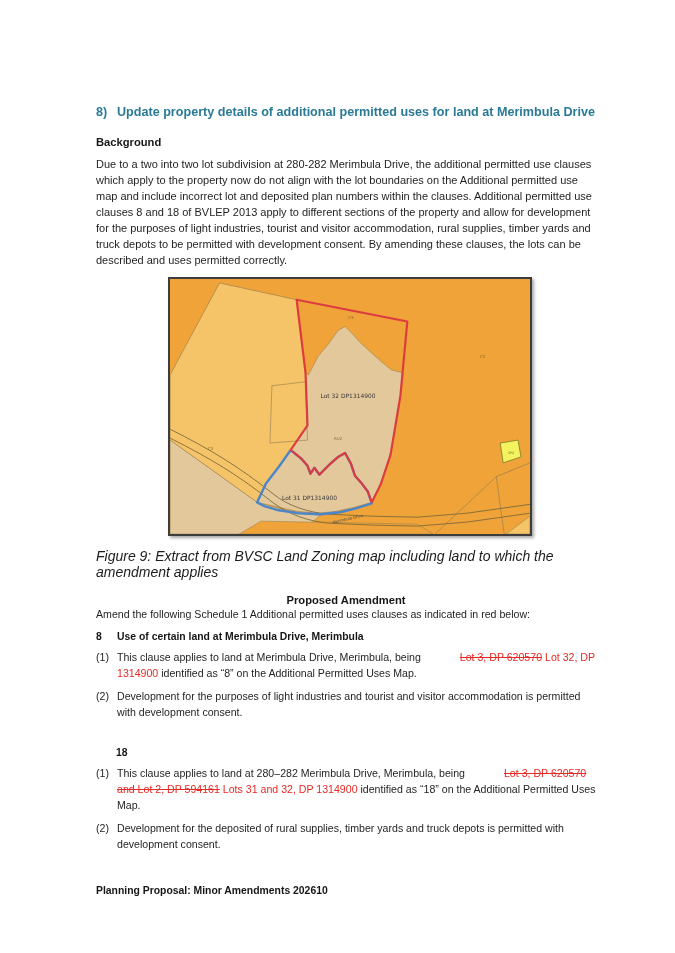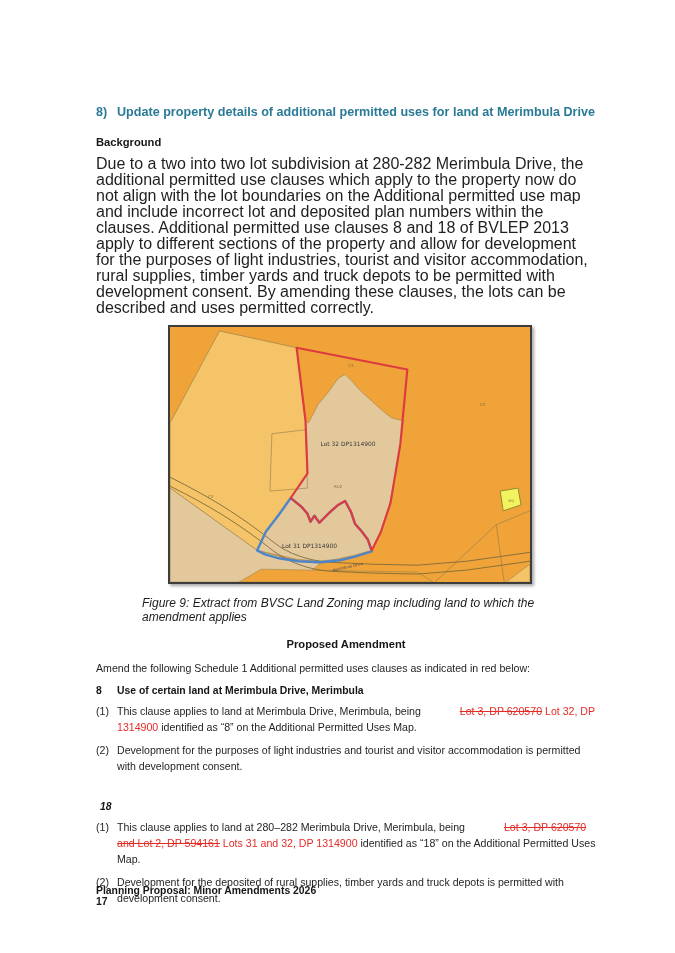--- a/index.html
+++ b/index.html
@@ -5,39 +5,39 @@
   html,body{margin:0;padding:0;background:#ffffff;}
   .page{
     position:relative;width:675px;height:953px;background:#ffffff;
     font-family:"Liberation Sans",sans-serif;color:#1f1f1f;
     outline:1px solid #cfcfcf;overflow:hidden;margin:0 auto;
   }
   .content{position:absolute;left:96px;top:104px;width:500px;}
   .doc-heading{display:flex;color:#2A7A96;font-weight:bold;font-size:12.6px;line-height:17px;}
   .doc-heading .hnum{width:21px;flex:0 0 21px;}
   .section-title{margin-top:15px;font-weight:bold;font-size:11.2px;color:#161616;}
-  .body-par{margin-top:8px;font-size:16px;line-height:16px;}
+  .body-par{margin-top:8px;font-size:11px;line-height:16px;}
   .map-wrap{
     margin:9px 0 0 72px;width:360px;border:2px solid #3d3d3d;
     box-shadow:2px 2px 3px rgba(0,0,0,.35);line-height:0;background:#EFA338;
   }
   .map-wrap svg{display:block;}
-  .fig-caption{margin-top:12px;font-style:italic;font-size:12px;color:#1c1c1c;margin-left:46px;}
+  .fig-caption{margin-top:12px;font-style:italic;font-size:14px;color:#1c1c1c;}
   .proposed-title{margin-top:14px;font-weight:bold;font-size:11.2px;color:#161616;text-align:center;}
-  .intro{margin-top:10px;font-size:10.6px;line-height:16px;}
+  .intro{font-size:10.6px;line-height:16px;}
   .clause-h{margin-top:9px;display:flex;font-weight:bold;font-size:10.4px;color:#161616;}
   .clause-h .cnum{width:21px;flex:0 0 21px;}
-  .clause18-h{margin-top:27px;margin-left:4px;font-style:italic;}
+  .clause18-h{margin-top:27px;margin-left:20px;}
   .list-item{position:relative;margin-top:7px;padding-left:21px;font-size:10.6px;line-height:16px;}
   .list-item .inum{position:absolute;left:0;top:0;}
   .red{color:#E42B26;}
   .strike{text-decoration:line-through;padding-left:36px;}
   .footer{
     position:absolute;left:96px;right:96px;top:885px;display:flex;
-    justify-content:flex-start;font-weight:bold;font-size:10.4px;color:#161616;flex-direction:column;
+    justify-content:flex-start;font-weight:bold;font-size:10.4px;color:#161616;
   }
   .map-label{font-family:"DejaVu Sans",sans-serif;}
 </style>
 </head>
 <body>
 
 <div class="page">
   <div class="content">
 
     <div class="doc-heading">
@@ -123,15 +123,15 @@
     </div>
     <div class="list-item">
       <span class="inum">(2)</span>
       <span>Development for the deposited of rural supplies, timber yards and truck depots is permitted with development consent.</span>
     </div>
 
   </div>
 
   <div class="footer">
     <span>Planning Proposal: Minor Amendments 2026</span>
-    <span>17</span>
+    <span>10</span>
   </div>
 </div>
 
 </body></html>

